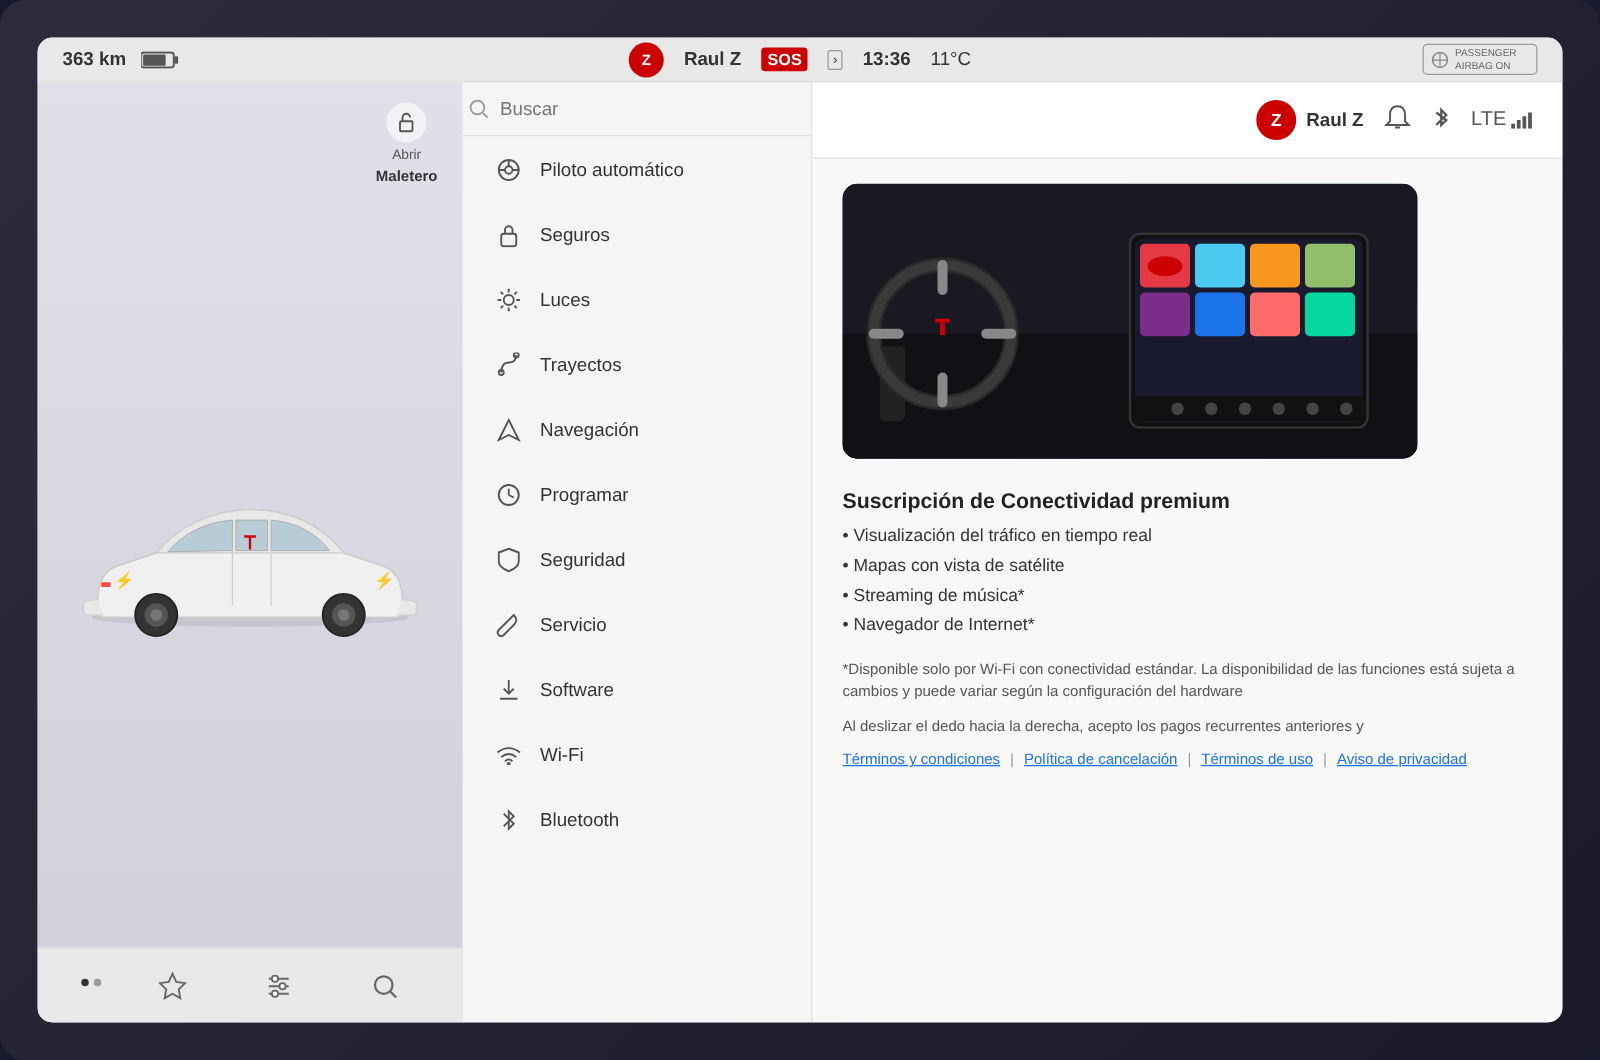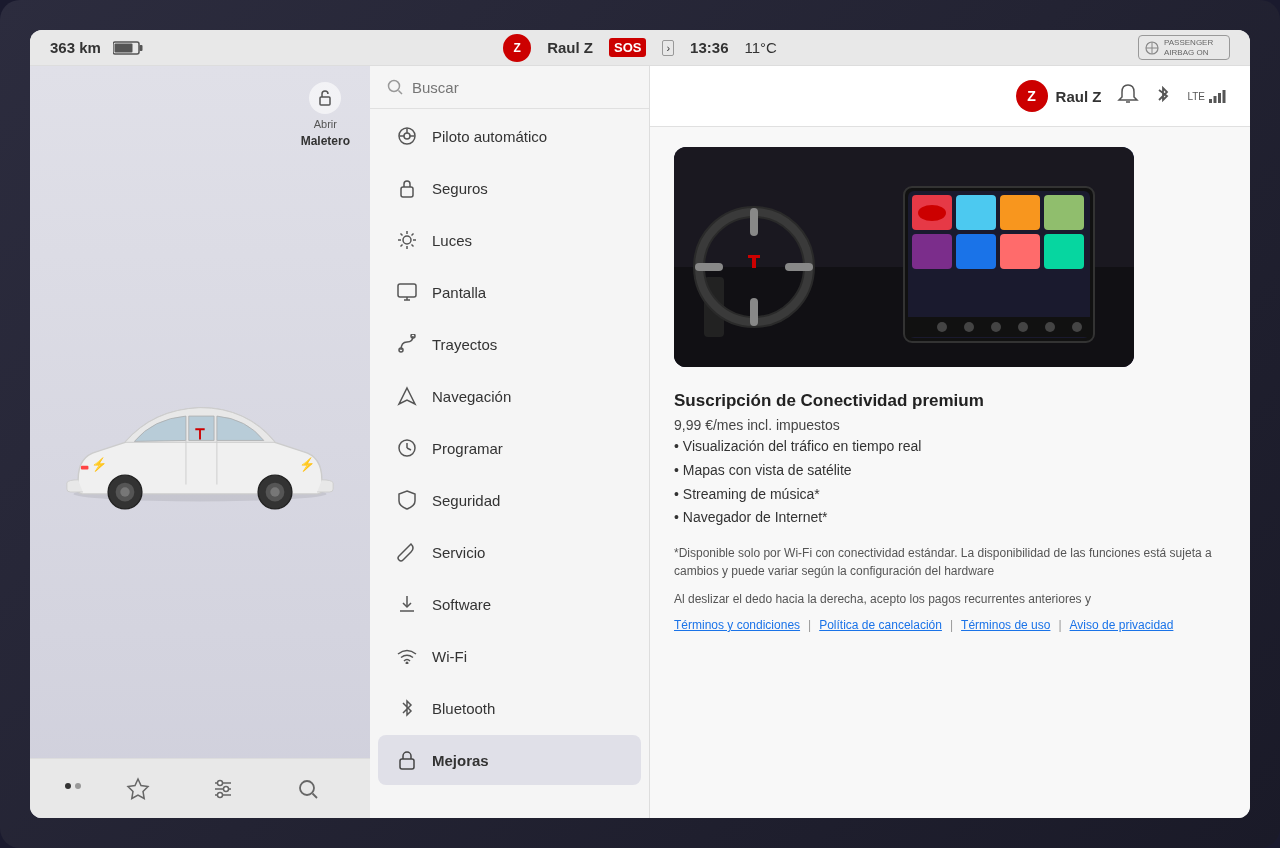--- a/index.html
+++ b/index.html
@@ -227,21 +227,21 @@
     .menu-panel {
       width: 280px;
       background: #f5f5f5;
       border-right: 1px solid #ddd;
       display: flex;
       flex-direction: column;
       flex-shrink: 0;
     }
 
     .search-bar {
-      padding: 12px 16px;
+      padding: 12px 4px;
       border-bottom: 1px solid #e0e0e0;
       display: flex;
       align-items: center;
       gap: 8px;
     }
 
     .search-bar input {
       border: none;
       background: transparent;
       font-size: 15px;
@@ -332,21 +332,21 @@
       color: #333;
     }
 
     .header-icon {
       color: #555;
       font-size: 18px;
       cursor: pointer;
     }
 
     .lte-display {
-      font-size: 10px;
+      font-size: 16px;
       color: #555;
       display: flex;
       align-items: center;
       gap: 3px;
     }
 
     .content-body {
       flex: 1;
       overflow-y: auto;
       padding: 20px 24px;
@@ -588,30 +588,20 @@
                 <line x1="16" y1="10" x2="19" y2="10" stroke="#555" stroke-width="1.5"></line>
                 <line x1="3.5" y1="3.5" x2="5.5" y2="5.5" stroke="#555" stroke-width="1.5"></line>
                 <line x1="14.5" y1="14.5" x2="16.5" y2="16.5" stroke="#555" stroke-width="1.5"></line>
                 <line x1="3.5" y1="16.5" x2="5.5" y2="14.5" stroke="#555" stroke-width="1.5"></line>
                 <line x1="14.5" y1="5.5" x2="16.5" y2="3.5" stroke="#555" stroke-width="1.5"></line>
               </svg>
             </div>
             <span class="menu-item-label">Luces</span>
           </div>
 
-          <div class="menu-item">
-            <div class="menu-item-icon">
-              <svg width="20" height="18" viewBox="0 0 20 18">
-                <rect x="1" y="1" width="18" height="13" rx="2" fill="none" stroke="#555" stroke-width="1.5"></rect>
-                <line x1="7" y1="17" x2="13" y2="17" stroke="#555" stroke-width="1.5"></line>
-                <line x1="10" y1="14" x2="10" y2="17" stroke="#555" stroke-width="1.5"></line>
-              </svg>
-            </div>
-            <span class="menu-item-label">Pantalla</span>
-          </div>
 
           <div class="menu-item">
             <div class="menu-item-icon">
               <svg width="20" height="20" viewBox="0 0 20 20">
                 <path d="M4 16 Q4 8 10 8 Q16 8 16 2" fill="none" stroke="#555" stroke-width="1.5"></path>
                 <circle cx="4" cy="16" r="2" fill="none" stroke="#555" stroke-width="1.5"></circle>
                 <circle cx="16" cy="2" r="2" fill="none" stroke="#555" stroke-width="1.5"></circle>
               </svg>
             </div>
             <span class="menu-item-label">Trayectos</span>
@@ -680,29 +670,20 @@
 
           <div class="menu-item">
             <div class="menu-item-icon">
               <svg width="14" height="20" viewBox="0 0 14 20">
                 <polyline points="3,15 11,7 7,3 7,17 11,13 3,5" fill="none" stroke="#555" stroke-width="1.5"></polyline>
               </svg>
             </div>
             <span class="menu-item-label">Bluetooth</span>
           </div>
 
-          <div class="menu-item active">
-            <div class="menu-item-icon">
-              <svg width="18" height="20" viewBox="0 0 18 20">
-                <rect x="2" y="9" width="14" height="10" rx="2" fill="none" stroke="#444" stroke-width="1.5"></rect>
-                <path d="M5 9V6a4 4 0 0 1 8 0v3" fill="none" stroke="#444" stroke-width="1.5"></path>
-              </svg>
-            </div>
-            <span class="menu-item-label">Mejoras</span>
-          </div>
 
         </div>
       </div>
 
       <div class="content-panel">
 
         <div class="content-header">
           <div class="profile-row">
             <div class="profile-icon-large">Z</div>
             <span class="profile-name">Raul Z</span>
@@ -771,21 +752,20 @@
               <circle cx="295" cy="180" r="5" fill="#444"></circle>
               <circle cx="322" cy="180" r="5" fill="#444"></circle>
               <circle cx="349" cy="180" r="5" fill="#444"></circle>
               <circle cx="376" cy="180" r="5" fill="#444"></circle>
               <circle cx="403" cy="180" r="5" fill="#444"></circle>
             </svg>
           </div>
 
           <div class="subscription-details">
             <div class="subscription-title">Suscripción de Conectividad premium</div>
-            <div class="subscription-price">9,99 €/mes incl. impuestos</div>
 
             <ul class="feature-list">
 
                 <li>• Visualización del tráfico en tiempo real</li>
                 <li>• Mapas con vista de satélite</li>
                 <li>• Streaming de música*</li>
                 <li>• Navegador de Internet*</li>
               </ul>
 
             <div class="disclaimer-text">*Disponible solo por Wi-Fi con conectividad estándar. La disponibilidad de las funciones está sujeta a cambios y puede variar según la configuración del hardware</div>

